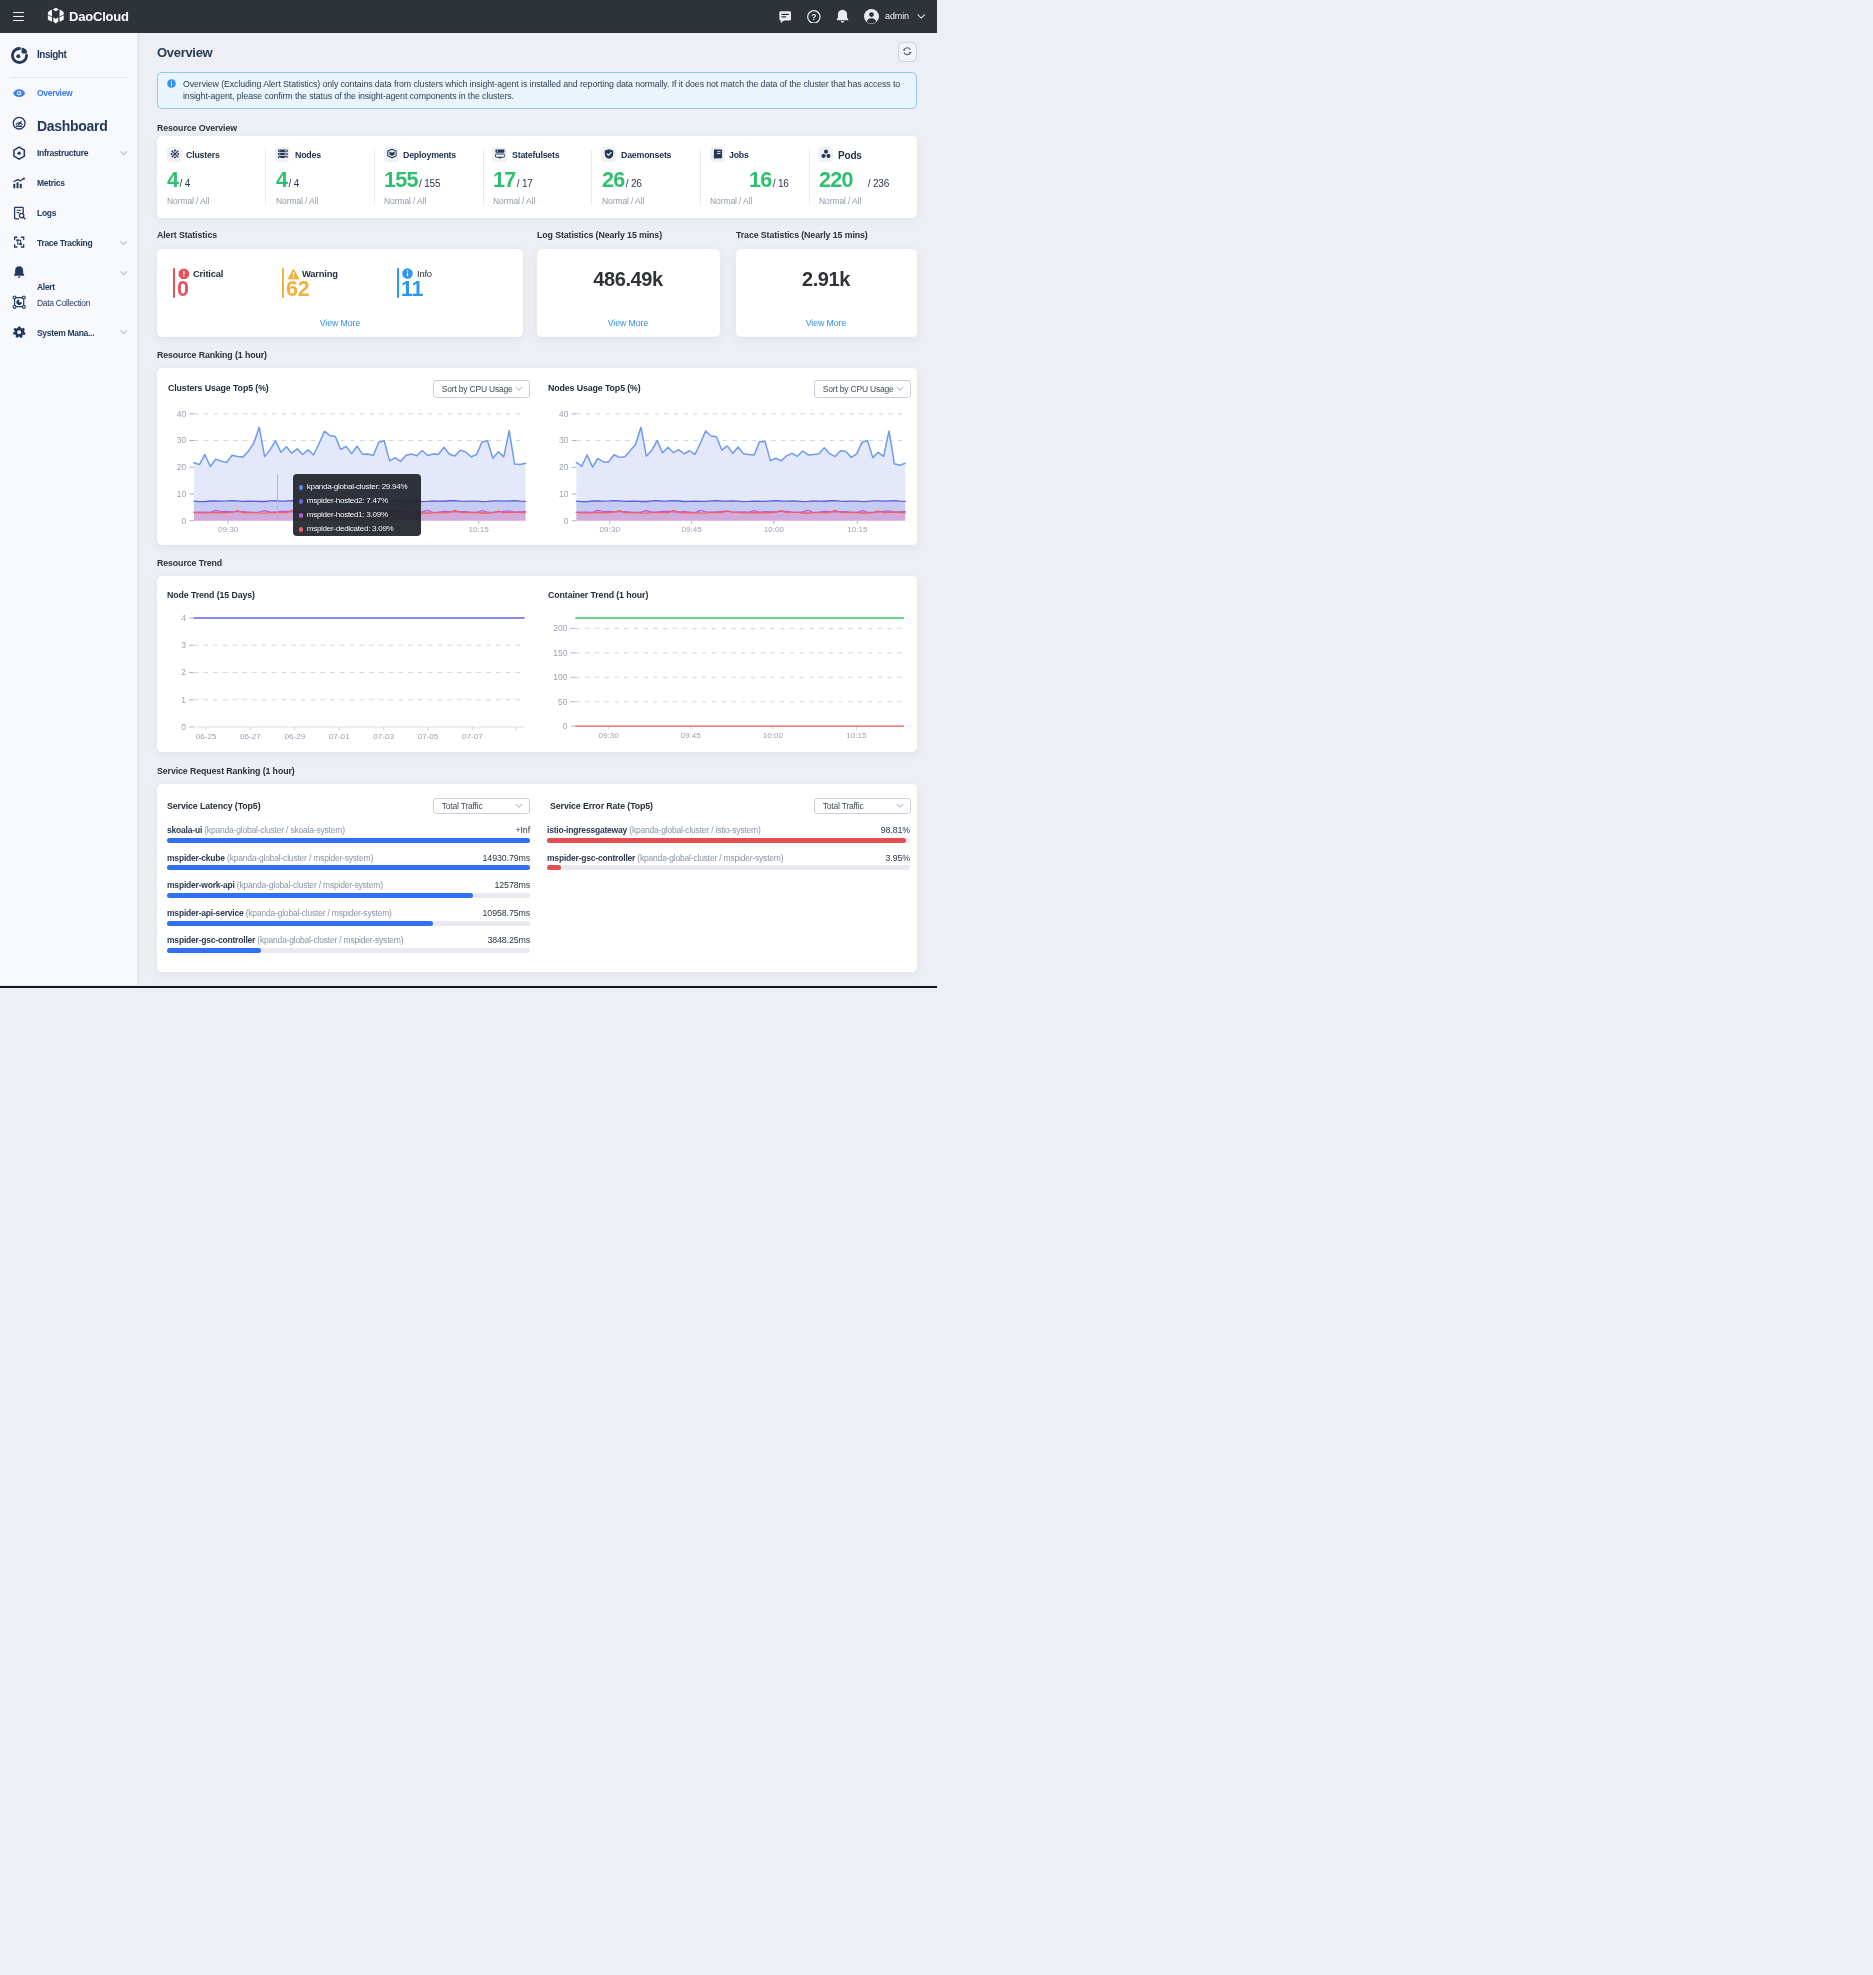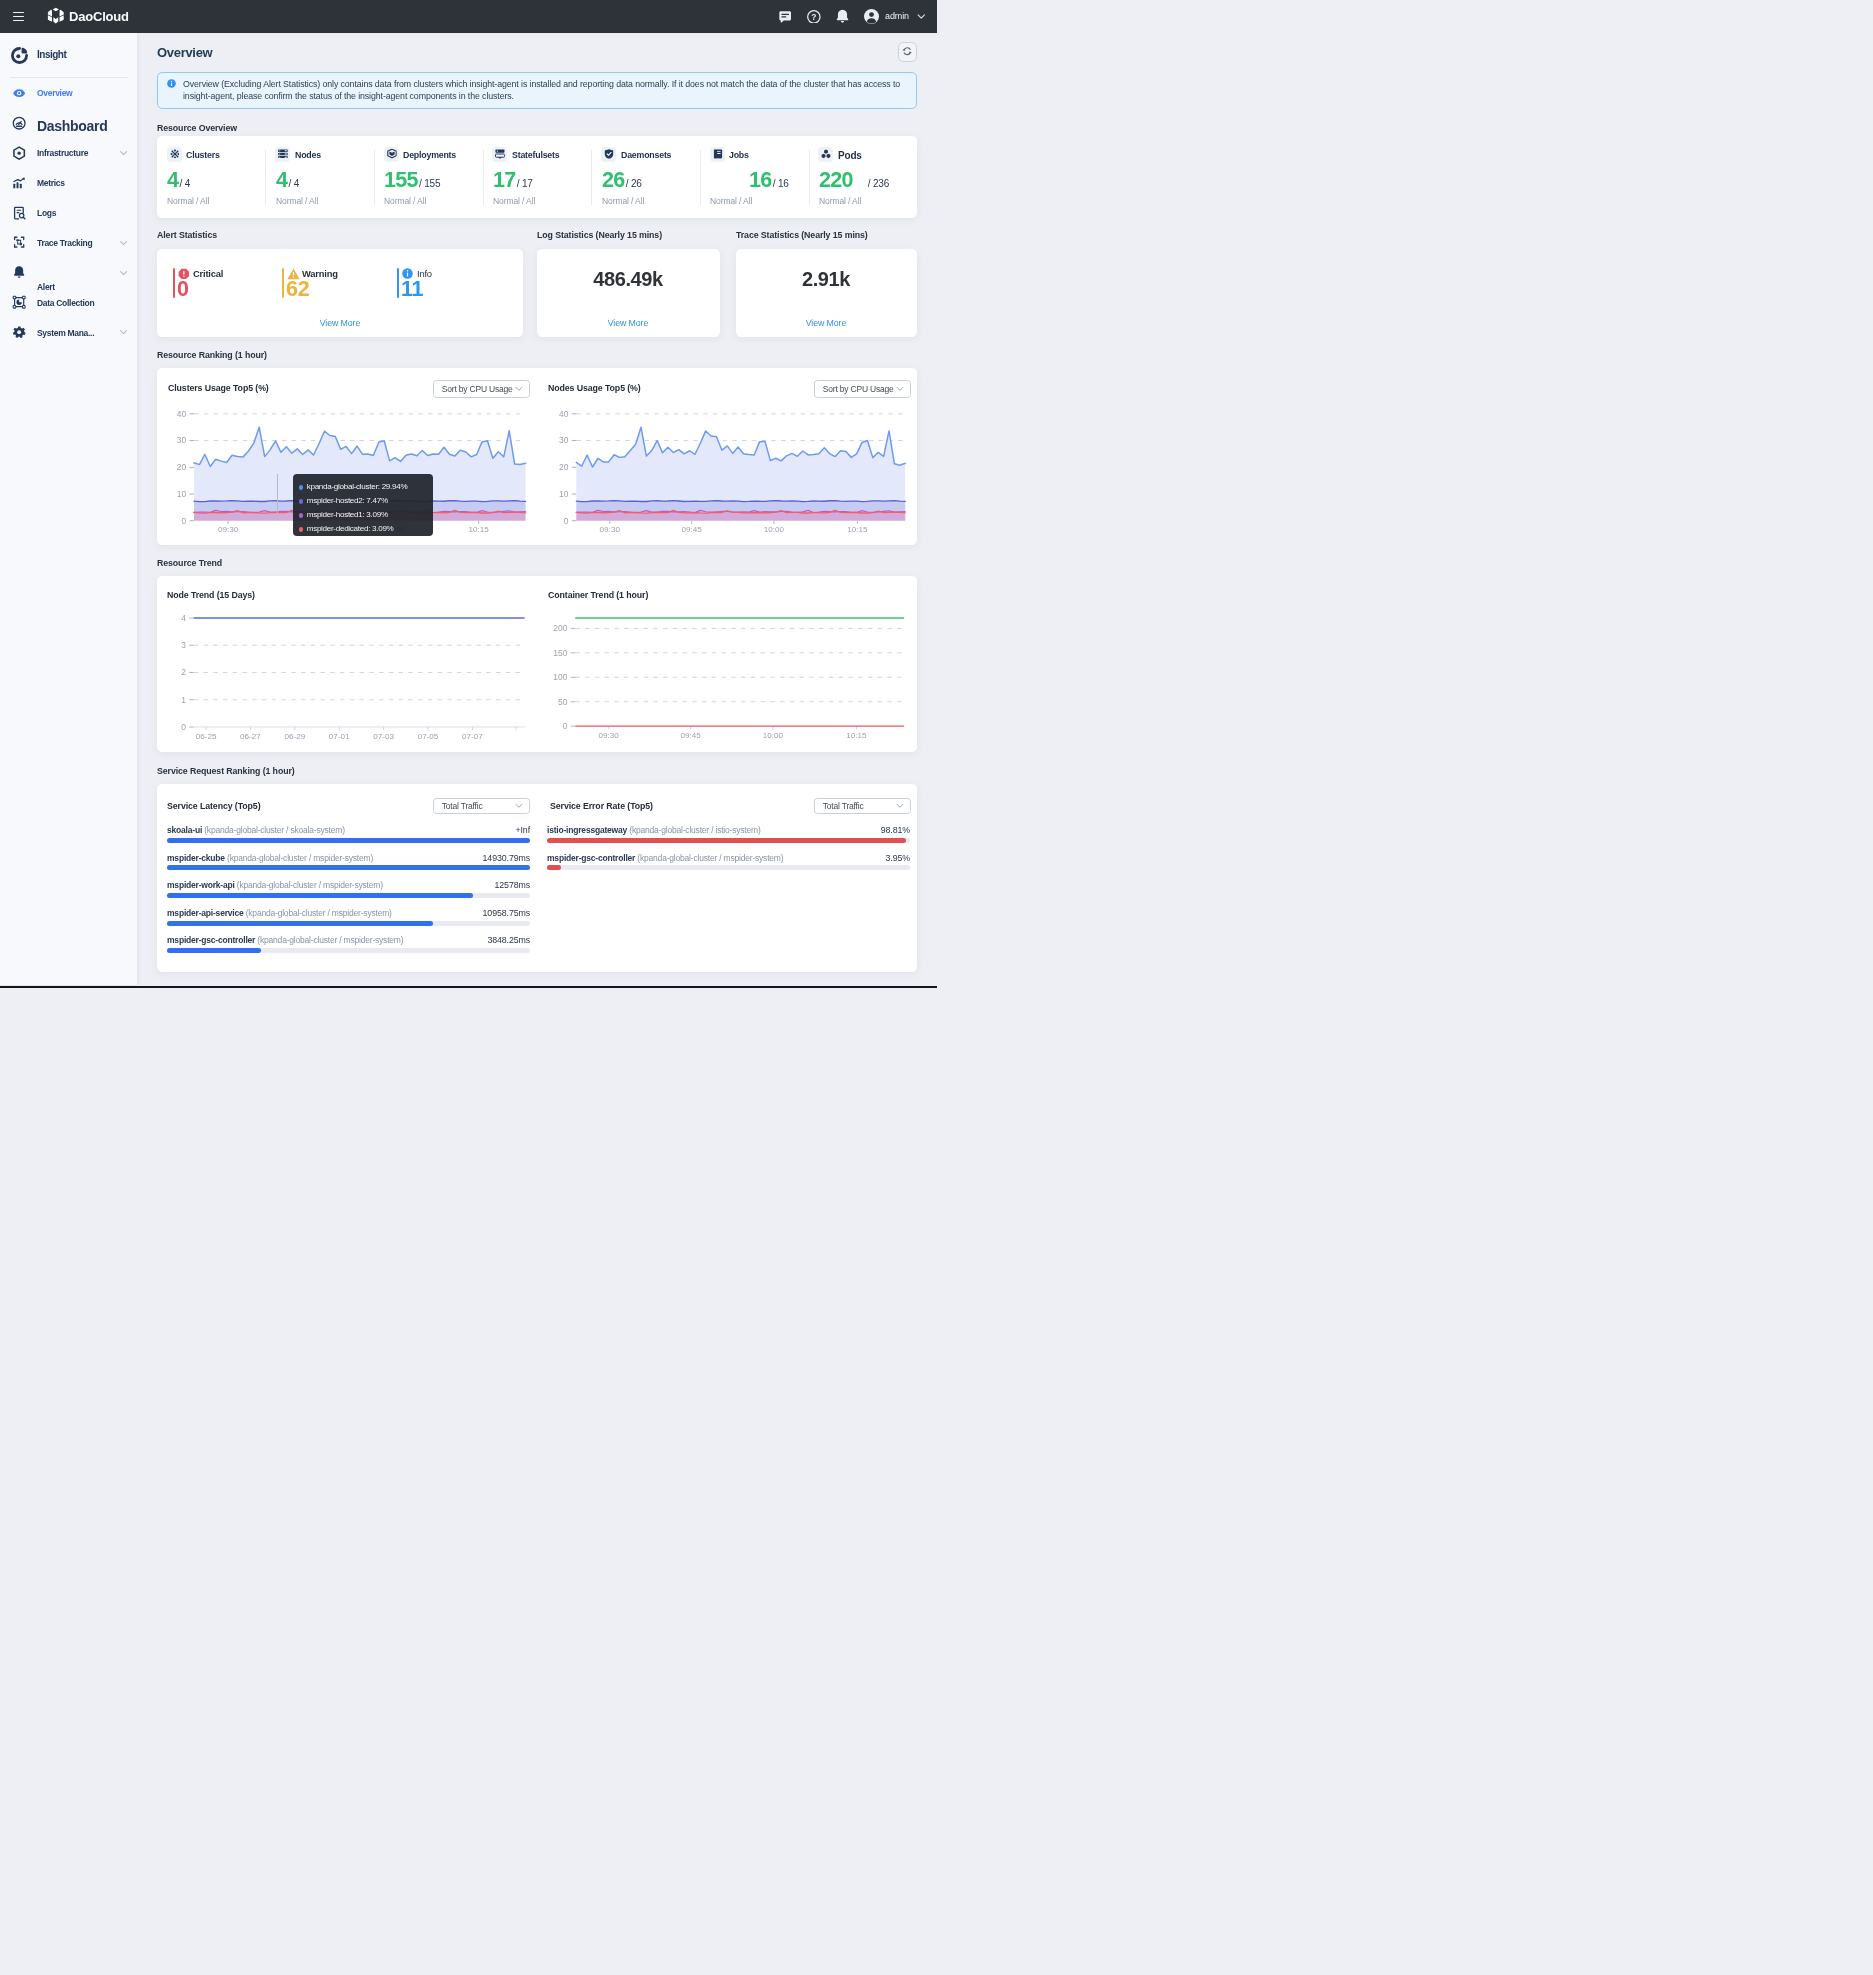--- a/index.html
+++ b/index.html
@@ -116,21 +116,21 @@
     <path d="M1 1 L5.5 5.5 L10 1" fill="none" stroke="#b3bac5" stroke-width="1.6" stroke-linecap="round" stroke-linejoin="round"></path>
   </svg>
 <div class="abs" style="left:12.4px;top:295px;width:14.3px;height:14.3px"><svg width="14.3" height="14.3" viewBox="0 0 22 22">
       <rect x="4" y="4" width="14" height="14" rx="1" fill="none" stroke="#24395b" stroke-width="1.8"></rect>
       <rect x="1.8" y="1.8" width="4" height="4" rx="0.8" fill="#f8f9fc" stroke="#24395b" stroke-width="1.6"></rect>
       <rect x="16.2" y="1.8" width="4" height="4" rx="0.8" fill="#f8f9fc" stroke="#24395b" stroke-width="1.6"></rect>
       <rect x="1.8" y="16.2" width="4" height="4" rx="0.8" fill="#f8f9fc" stroke="#24395b" stroke-width="1.6"></rect>
       <rect x="16.2" y="16.2" width="4" height="4" rx="0.8" fill="#f8f9fc" stroke="#24395b" stroke-width="1.6"></rect>
       <path d="M11 7 A 4.2 4.2 0 1 0 15.2 11.2 L11 11.2 Z" fill="#24395b"></path>
     </svg></div>
-<div class="abs" style="left:37px;top:298px;font-size:8.5px;font-weight:bold;color:#24395b;letter-spacing:-0.3px">Data Collection</div>
+<div class="abs" style="left:37px;top:298px;font-size:8.5px;font-weight:normal;color:#24395b;letter-spacing:-0.3px">Data Collection</div>
 <div class="abs" style="left:12.4px;top:325px;width:14.3px;height:14.3px"><svg width="14.3" height="14.3" viewBox="0 0 22 22">
       <path d="M9.3 1.8 H12.7 L13.3 4.3 L15.5 5.2 L17.9 3.9 L20.1 6.6 L18.6 8.7 L19 10.9 L21 12.2 L19.8 15.4 L17.2 15.2 L15.7 17 L16.2 19.6 L13 20.6 L11.6 18.4 H9.3 L7.9 20.6 L4.8 19 L5.6 16.5 L4 14.8 L1.4 15.1 L0.6 11.8 L3 10.7 L3.2 8.4 L1.4 6.6 L3.6 4 L6 5.2 L8.4 4.2 Z" transform="scale(0.95) translate(0.9,0.6)" fill="#24395b"></path>
       <circle cx="11" cy="11" r="3" fill="#f8f9fc"></circle>
     </svg></div>
 <div class="abs" style="left:37px;top:328px;font-size:8.5px;font-weight:bold;color:#24395b;letter-spacing:-0.3px">System Mana...</div>
 <svg class="abs" style="left:120px;top:330px" width="7.2" height="4.6" viewBox="0 0 11 7">
     <path d="M1 1 L5.5 5.5 L10 1" fill="none" stroke="#b3bac5" stroke-width="1.6" stroke-linecap="round" stroke-linejoin="round"></path>
   </svg>
 <div class="abs" style="left:157px;top:45px;font-size:13px;font-weight:bold;color:#263c55;letter-spacing:-0.3px">Overview</div>
 <div class="abs" style="left:898px;top:42px;width:19px;height:19.5px;border:1.3px solid #ccd3de;border-radius:5.2px;background:#f2f4f8">
@@ -349,21 +349,21 @@
     <text x="492.5" y="192.5" text-anchor="middle" font-size="12.5" fill="#9aa2b0">10:15</text>
     <polygon points="60.0,85.3 68.3,91.1 76.6,73.8 84.9,92.3 93.2,79.2 101.5,84.5 109.8,84.5 118.1,73.4 126.4,77.5 134.7,76.7 143.0,66.8 151.2,57.8 159.5,31.1 167.8,75.5 176.1,66.8 184.4,51.6 192.7,70.5 201.0,61.9 209.3,70.1 217.6,65.6 225.9,72.2 234.2,67.3 242.5,73.0 250.8,55.7 259.1,36.8 267.4,44.6 275.7,45.9 284.0,66.4 292.3,59.9 300.6,71.4 308.9,61.5 317.1,71.8 325.4,73.0 333.7,73.8 342.0,53.3 350.3,52.9 358.6,82.5 366.9,78.8 375.2,82.9 383.5,75.1 391.8,71.4 400.1,75.9 408.4,67.7 416.7,73.8 425.0,73.0 433.3,71.8 441.6,62.7 449.9,71.8 458.2,76.3 466.5,67.3 474.8,68.5 483.0,77.5 491.3,72.2 499.6,54.5 507.9,51.6 516.2,77.9 524.5,69.7 532.8,75.9 541.1,36.8 549.4,87.4 557.7,89.5 566.0,86.6 566.0,145.3 557.7,144.8 549.4,144.0 541.1,144.3 532.8,144.8 524.5,144.5 516.2,144.4 507.9,145.3 499.6,145.6 491.3,144.9 483.0,144.7 474.8,145.1 466.5,144.7 458.2,143.9 449.9,144.2 441.6,145.0 433.3,144.7 425.0,144.6 416.7,145.3 408.4,145.6 400.1,144.8 391.8,144.5 383.5,144.9 375.2,144.6 366.9,143.9 358.6,144.3 350.3,145.1 342.0,145.0 333.7,144.7 325.4,145.3 317.1,145.6 308.9,144.7 300.6,144.3 292.3,144.7 284.0,144.6 275.7,144.0 267.4,144.4 259.1,145.3 250.8,145.2 242.5,144.8 234.2,145.2 225.9,145.4 217.6,144.6 209.3,144.1 201.0,144.6 192.7,144.7 184.4,144.2 176.1,144.5 167.8,145.4 159.5,145.4 151.2,144.8 143.0,145.0 134.7,145.3 126.4,144.5 118.1,143.9 109.8,144.5 101.5,144.9 93.2,144.4 84.9,144.6 76.6,145.5 68.3,145.5 60.0,144.7" fill="#e3e9fb" fill-opacity="1.0" stroke="none"></polygon>
     <polygon points="60.0,144.7 68.3,145.5 76.6,145.5 84.9,144.6 93.2,144.4 101.5,144.9 109.8,144.5 118.1,143.9 126.4,144.5 134.7,145.3 143.0,145.0 151.2,144.8 159.5,145.4 167.8,145.4 176.1,144.5 184.4,144.2 192.7,144.7 201.0,144.6 209.3,144.1 217.6,144.6 225.9,145.4 234.2,145.2 242.5,144.8 250.8,145.2 259.1,145.3 267.4,144.4 275.7,144.0 284.0,144.6 292.3,144.7 300.6,144.3 308.9,144.7 317.1,145.6 325.4,145.3 333.7,144.7 342.0,145.0 350.3,145.1 358.6,144.3 366.9,143.9 375.2,144.6 383.5,144.9 391.8,144.5 400.1,144.8 408.4,145.6 416.7,145.3 425.0,144.6 433.3,144.7 441.6,145.0 449.9,144.2 458.2,143.9 466.5,144.7 474.8,145.1 483.0,144.7 491.3,144.9 499.6,145.6 507.9,145.3 516.2,144.4 524.5,144.5 532.8,144.8 541.1,144.3 549.4,144.0 557.7,144.8 566.0,145.3 566.0,162.8 557.7,162.2 549.4,161.6 541.1,162.2 532.8,162.6 524.5,160.2 516.2,162.4 507.9,163.1 499.6,163.1 491.3,162.3 483.0,162.3 474.8,162.6 466.5,162.1 458.2,159.0 449.9,162.2 441.6,162.8 433.3,162.5 425.0,162.5 416.7,163.1 408.4,163.1 400.1,162.2 391.8,162.0 383.5,162.5 375.2,159.4 366.9,161.7 358.6,162.3 350.3,163.0 342.0,162.7 333.7,162.5 325.4,163.0 317.1,162.9 308.9,162.1 300.6,161.9 292.3,159.8 284.0,162.3 275.7,161.9 267.4,162.4 259.1,163.2 250.8,162.9 242.5,162.4 234.2,162.8 225.9,162.8 217.6,162.0 209.3,159.0 201.0,162.4 192.7,162.5 184.4,162.1 176.1,162.5 167.8,163.2 159.5,162.9 151.2,162.3 143.0,162.6 134.7,162.7 126.4,159.4 118.1,161.7 109.8,162.4 101.5,162.7 93.2,162.3 84.9,162.6 76.6,163.2 68.3,162.9 60.0,162.2" fill="#c6cbf2" fill-opacity="1.0" stroke="none"></polygon>
     <polygon points="60.0,162.2 68.3,162.9 76.6,163.2 84.9,162.6 93.2,162.3 101.5,162.7 109.8,162.4 118.1,161.7 126.4,159.4 134.7,162.7 143.0,162.6 151.2,162.3 159.5,162.9 167.8,163.2 176.1,162.5 184.4,162.1 192.7,162.5 201.0,162.4 209.3,159.0 217.6,162.0 225.9,162.8 234.2,162.8 242.5,162.4 250.8,162.9 259.1,163.2 267.4,162.4 275.7,161.9 284.0,162.3 292.3,159.8 300.6,161.9 308.9,162.1 317.1,162.9 325.4,163.0 333.7,162.5 342.0,162.7 350.3,163.0 358.6,162.3 366.9,161.7 375.2,159.4 383.5,162.5 391.8,162.0 400.1,162.2 408.4,163.1 416.7,163.1 425.0,162.5 433.3,162.5 441.6,162.8 449.9,162.2 458.2,159.0 466.5,162.1 474.8,162.6 483.0,162.3 491.3,162.3 499.6,163.1 507.9,163.1 516.2,162.4 524.5,160.2 532.8,162.6 541.1,162.2 549.4,161.6 557.7,162.2 566.0,162.8 566.0,175.0 60.0,175.0" fill="#d2abda" fill-opacity="1.0" stroke="none"></polygon>
     <polyline points="60.0,162.2 68.3,161.7 76.6,161.5 84.9,162.1 93.2,159.0 101.5,160.8 109.8,160.7 118.1,161.4 126.4,161.2 134.7,160.8 143.0,161.6 151.2,162.4 159.5,161.8 167.8,159.4 176.1,161.8 184.4,161.7 192.7,160.7 201.0,160.6 209.3,161.4 217.6,161.4 225.9,161.0 234.2,161.7 242.5,162.5 250.8,159.0 259.1,161.2 267.4,161.6 275.7,161.5 284.0,160.6 292.3,160.6 300.6,161.5 308.9,161.7 317.1,161.3 325.4,161.8 333.7,159.4 342.0,161.8 350.3,161.0 358.6,161.3 366.9,161.4 375.2,160.7 383.5,160.7 391.8,161.7 400.1,162.0 408.4,161.4 416.7,159.0 425.0,162.3 433.3,161.6 441.6,160.7 449.9,161.0 458.2,161.4 466.5,160.8 474.8,160.8 483.0,161.9 491.3,162.2 499.6,159.4 507.9,161.6 516.2,162.1 524.5,161.5 532.8,160.6 541.1,159.8 549.4,161.5 557.7,161.1 566.0,161.0" fill="none" stroke="#bd59d0" stroke-width="1.8" stroke-opacity="1.0" stroke-linejoin="round" stroke-linecap="round"></polyline>
     <polyline points="60.0,162.2 68.3,162.9 76.6,163.2 84.9,162.6 93.2,162.3 101.5,162.7 109.8,162.4 118.1,161.7 126.4,159.4 134.7,162.7 143.0,162.6 151.2,162.3 159.5,162.9 167.8,163.2 176.1,162.5 184.4,162.1 192.7,162.5 201.0,162.4 209.3,159.0 217.6,162.0 225.9,162.8 234.2,162.8 242.5,162.4 250.8,162.9 259.1,163.2 267.4,162.4 275.7,161.9 284.0,162.3 292.3,159.8 300.6,161.9 308.9,162.1 317.1,162.9 325.4,163.0 333.7,162.5 342.0,162.7 350.3,163.0 358.6,162.3 366.9,161.7 375.2,159.4 383.5,162.5 391.8,162.0 400.1,162.2 408.4,163.1 416.7,163.1 425.0,162.5 433.3,162.5 441.6,162.8 449.9,162.2 458.2,159.0 466.5,162.1 474.8,162.6 483.0,162.3 491.3,162.3 499.6,163.1 507.9,163.1 516.2,162.4 524.5,160.2 532.8,162.6 541.1,162.2 549.4,161.6 557.7,162.2 566.0,162.8" fill="none" stroke="#ee5f68" stroke-width="2.0" stroke-opacity="1.0" stroke-linejoin="round" stroke-linecap="round"></polyline>
     <polyline points="60.0,144.7 68.3,145.5 76.6,145.5 84.9,144.6 93.2,144.4 101.5,144.9 109.8,144.5 118.1,143.9 126.4,144.5 134.7,145.3 143.0,145.0 151.2,144.8 159.5,145.4 167.8,145.4 176.1,144.5 184.4,144.2 192.7,144.7 201.0,144.6 209.3,144.1 217.6,144.6 225.9,145.4 234.2,145.2 242.5,144.8 250.8,145.2 259.1,145.3 267.4,144.4 275.7,144.0 284.0,144.6 292.3,144.7 300.6,144.3 308.9,144.7 317.1,145.6 325.4,145.3 333.7,144.7 342.0,145.0 350.3,145.1 358.6,144.3 366.9,143.9 375.2,144.6 383.5,144.9 391.8,144.5 400.1,144.8 408.4,145.6 416.7,145.3 425.0,144.6 433.3,144.7 441.6,145.0 449.9,144.2 458.2,143.9 466.5,144.7 474.8,145.1 483.0,144.7 491.3,144.9 499.6,145.6 507.9,145.3 516.2,144.4 524.5,144.5 532.8,144.8 541.1,144.3 549.4,144.0 557.7,144.8 566.0,145.3" fill="none" stroke="#5a5fd8" stroke-width="2.0" stroke-opacity="1.0" stroke-linejoin="round" stroke-linecap="round"></polyline>
     <polyline points="60.0,85.3 68.3,91.1 76.6,73.8 84.9,92.3 93.2,79.2 101.5,84.5 109.8,84.5 118.1,73.4 126.4,77.5 134.7,76.7 143.0,66.8 151.2,57.8 159.5,31.1 167.8,75.5 176.1,66.8 184.4,51.6 192.7,70.5 201.0,61.9 209.3,70.1 217.6,65.6 225.9,72.2 234.2,67.3 242.5,73.0 250.8,55.7 259.1,36.8 267.4,44.6 275.7,45.9 284.0,66.4 292.3,59.9 300.6,71.4 308.9,61.5 317.1,71.8 325.4,73.0 333.7,73.8 342.0,53.3 350.3,52.9 358.6,82.5 366.9,78.8 375.2,82.9 383.5,75.1 391.8,71.4 400.1,75.9 408.4,67.7 416.7,73.8 425.0,73.0 433.3,71.8 441.6,62.7 449.9,71.8 458.2,76.3 466.5,67.3 474.8,68.5 483.0,77.5 491.3,72.2 499.6,54.5 507.9,51.6 516.2,77.9 524.5,69.7 532.8,75.9 541.1,36.8 549.4,87.4 557.7,89.5 566.0,86.6" fill="none" stroke="#6d9af0" stroke-width="2.3" stroke-opacity="1.0" stroke-linejoin="round" stroke-linecap="round"></polyline>
   </svg>
 <div class="abs" style="left:277px;top:474px;width:1px;height:46px;background:#b4bac4"></div>
-<div class="abs" style="left:293px;top:474px;width:140px;height:62px;background:rgba(32,35,43,0.93);border-radius:3.9px;z-index:5">
+<div class="abs" style="left:293px;top:474px;width:128px;height:62px;background:rgba(32,35,43,0.93);border-radius:3.9px;z-index:5">
     <div style="position:absolute;left:5.9px;top:11px;width:4.6px;height:4.6px;border-radius:50%;background:#5a8cf0"></div>
     <div style="position:absolute;left:13.7px;top:7.8px;font-size:8.1px;color:#f2f3f5;letter-spacing:-0.3px;white-space:nowrap">kpanda-global-cluster: 29.94%</div>
     <div style="position:absolute;left:5.9px;top:25px;width:4.6px;height:4.6px;border-radius:50%;background:#6f64e8"></div>
     <div style="position:absolute;left:13.7px;top:22px;font-size:8.1px;color:#f2f3f5;letter-spacing:-0.3px;white-space:nowrap">mspider-hosted2: 7.47%</div>
     <div style="position:absolute;left:5.9px;top:39px;width:4.6px;height:4.6px;border-radius:50%;background:#b35bd4"></div>
     <div style="position:absolute;left:13.7px;top:36px;font-size:8.1px;color:#f2f3f5;letter-spacing:-0.3px;white-space:nowrap">mspider-hosted1: 3.09%</div>
     <div style="position:absolute;left:5.9px;top:53px;width:4.6px;height:4.6px;border-radius:50%;background:#f0606a"></div>
     <div style="position:absolute;left:13.7px;top:50px;font-size:8.1px;color:#f2f3f5;letter-spacing:-0.3px;white-space:nowrap">mspider-dedicated: 3.09%</div>
   </div>
 <div class="seclabel" style="left:157px;top:558px">Resource Trend</div>

